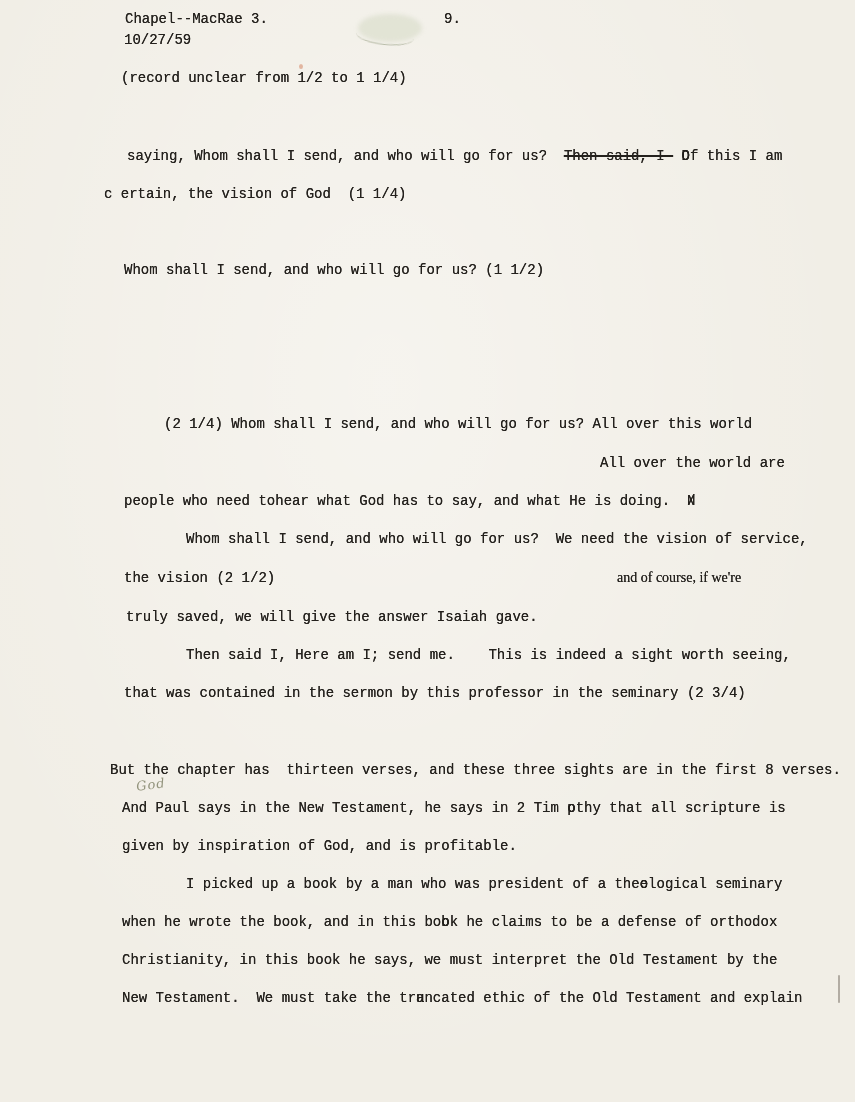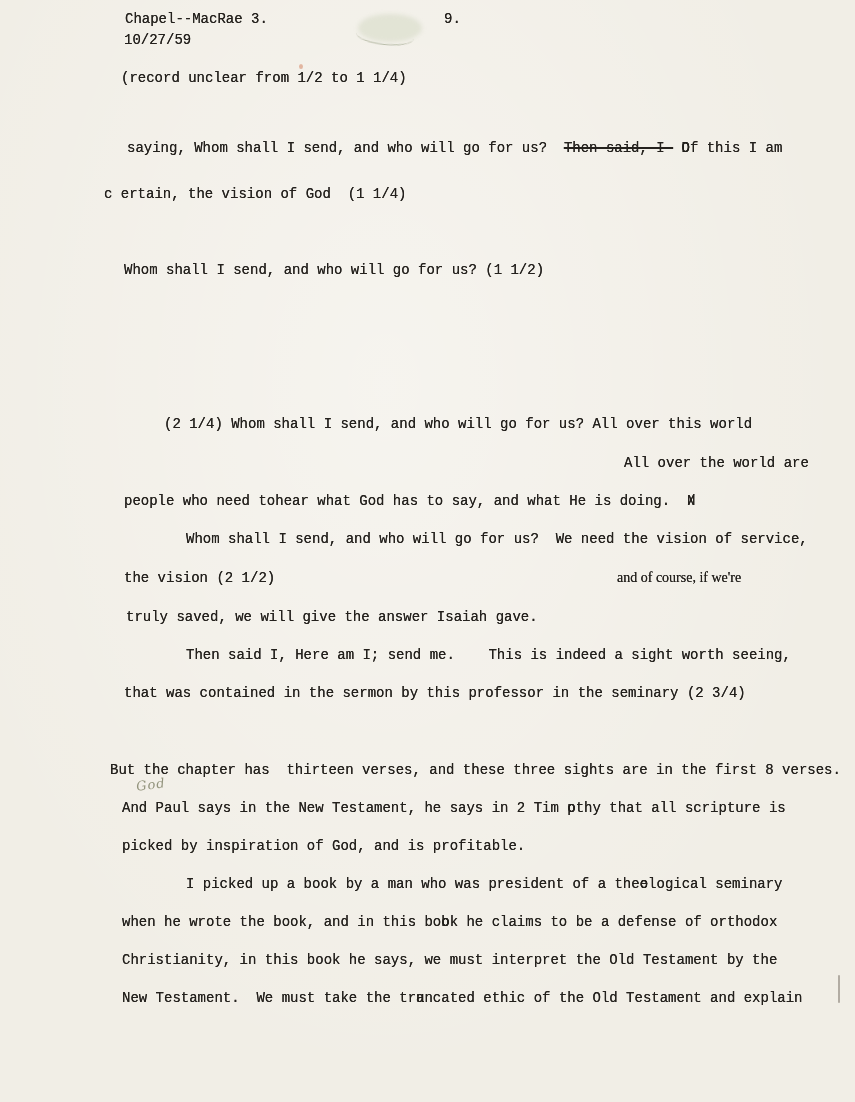--- a/index.html
+++ b/index.html
@@ -56,35 +56,35 @@
 </style>
 </head>
 <body>
 
 <div class="paper">
   <div class="typed-layer" style="color: rgb(36, 33, 29);">
       <div class="line" style="left: 125px; top: 10px;"><span>Chapel--MacRae 3.</span></div>
       <div class="line" style="left: 444px; top: 10px;"><span>9.</span></div>
       <div class="line" style="left: 124px; top: 31px;"><span>10/27/59</span></div>
       <div class="line" style="left: 121px; top: 69px;"><span>(record unclear from 1/2 to 1 1/4)</span></div>
-      <div class="line" style="left: 127px; top: 139px;"><span>saying, Whom shall I send, and who will go for us?  </span><span class="strike">Then said, I </span><span> </span><span class="ov"><span class="un">D</span><span class="ovr">O</span></span><span>f this I am</span></div>
+      <div class="line" style="left: 127px; top: 147px;"><span>saying, Whom shall I send, and who will go for us?  </span><span class="strike">Then said, I </span><span> </span><span class="ov"><span class="un">D</span><span class="ovr">O</span></span><span>f this I am</span></div>
       <div class="line" style="left: 104px; top: 185px;"><span>c ertain, the vision of God  (1 1/4)</span></div>
       <div class="line" style="left: 124px; top: 261px;"><span>Whom shall I send, and who will go for us? (1 1/2)</span></div>
       <div class="line" style="left: 124px; top: 415px; margin-left: 40px;"><span>(2 1/4) Whom shall I send, and who will go for us? All over this world</span></div>
-      <div class="line" style="left: 600px; top: 454px; margin-left: 24px;"><span>All over the world are</span></div>
+      <div class="line" style="left: 600px; top: 454px;"><span>All over the world are</span></div>
       <div class="line" style="left: 124px; top: 492px;"><span>people who need tohear what God has to say, and what He is doing.  </span><span class="ov"><span class="un">N</span><span class="ovr">/</span></span></div>
       <div class="line" style="left: 186px; top: 530px;"><span>Whom shall I send, and who will go for us?  We need the vision of service,</span></div>
       <div class="line" style="left: 124px; top: 569px;"><span>the vision (2 1/2)</span></div>
       <div class="line" style="left: 617px; top: 569px; font-family: Liberation Serif, serif;"><span>and of course, if we're</span></div>
       <div class="line" style="left: 186px; top: 646px;"><span>Then said I, Here am I; send me.    This is indeed a sight worth seeing,</span></div>
       <div class="line" style="left: 126px; top: 608px;"><span>truly saved, we will give the answer Isaiah gave.</span></div>
       <div class="line" style="left: 124px; top: 684px;"><span>that was contained in the sermon by this professor in the seminary (2 3/4)</span></div>
       <div class="line" style="left: 110px; top: 761px;"><span>But the chapter has  thirteen verses, and these three sights are in the first 8 verses.</span></div>
       <div class="line" style="left: 122px; top: 799px;"><span>And Paul says in the New Testament, he says in 2 Tim </span><span class="ov"><span class="un">p</span><span class="ovr">o</span></span><span>thy that all scripture is</span></div>
-      <div class="line" style="left: 122px; top: 837px;"><span>picked by inspiration of God, and is profitable.</span></div>
+      <div class="line" style="left: 122px; top: 837px;"><span>given by inspiration of God, and is profitable.</span></div>
       <div class="line" style="left: 186px; top: 875px;"><span>I picked up a book by a man who was president of a the</span><span class="ov"><span class="un">e</span><span class="ovr">o</span></span><span>logical seminary</span></div>
       <div class="line" style="left: 122px; top: 913px;"><span>when he wrote the book, and in this bo</span><span class="ov"><span class="un">o</span><span class="ovr">b</span></span><span>k he claims to be a defense of orthodox</span></div>
       <div class="line" style="left: 122px; top: 951px;"><span>Christianity, in this book he says, we must interpret the Old Testament by the</span></div>
       <div class="line" style="left: 122px; top: 989px;"><span>New Testament.  We must take the tr</span><span class="ov"><span class="un">u</span><span class="ovr">a</span></span><span>ncated ethic of the Old Testament and explain</span></div>
     </div>
 
   <span class="handwriting" style="left: 136px; top: 777px; color: rgb(131, 133, 107);">God</span>
 
   <div class="pen-vline" style="left: 838px; top: 975px; height: 28px; background: rgba(125, 119, 108, 0.55);"></div>
   <div class="smudge" style="left: 358px; top: 14px; width: 64px; height: 28px; background: rgba(196, 204, 176, 0.35);"></div>

